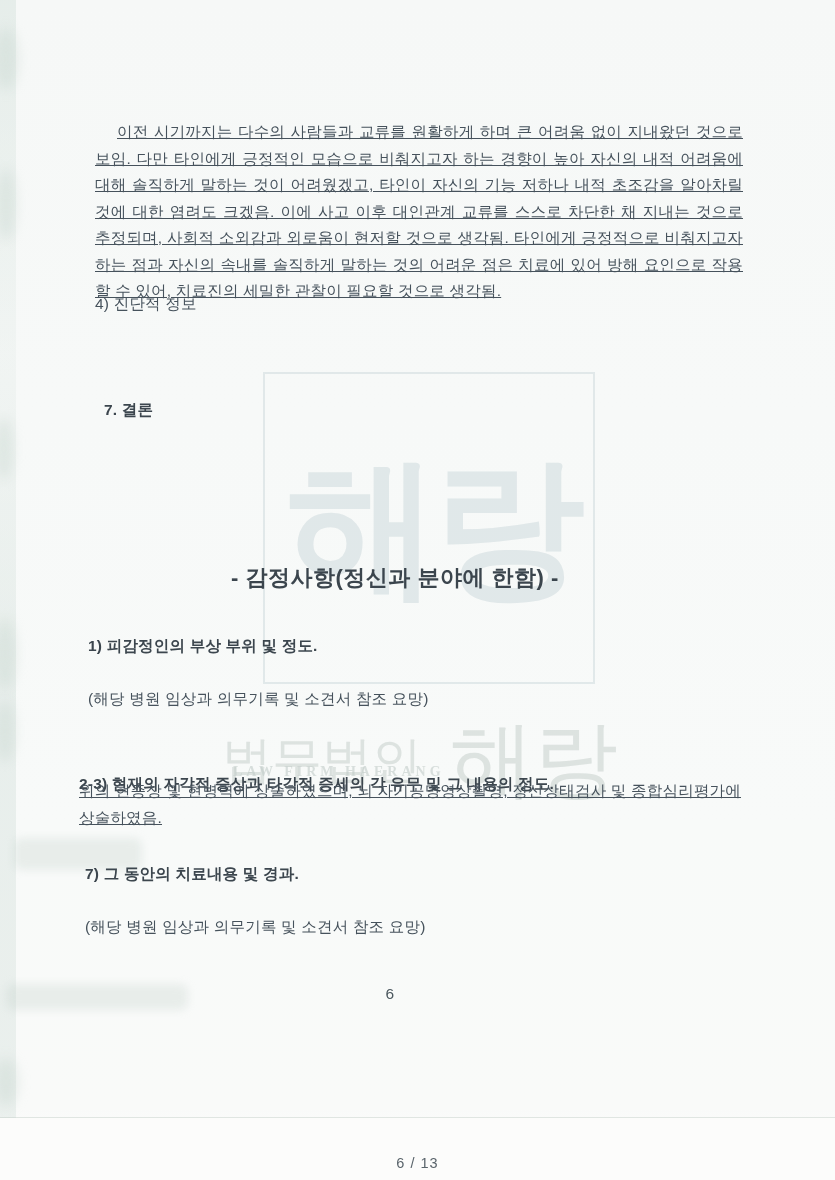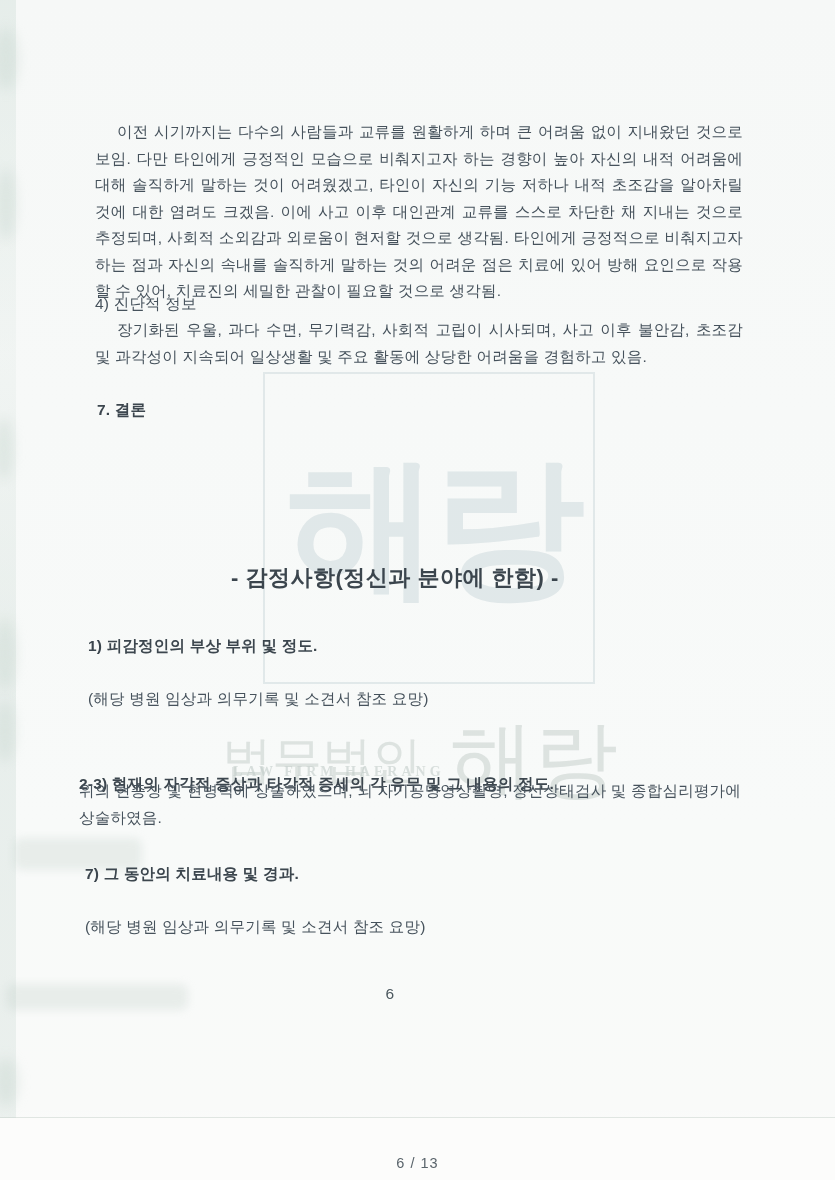--- a/index.html
+++ b/index.html
@@ -52,21 +52,21 @@
   .wm-big .k1{font-size:50px;}
   .wm-big .k2{font-size:84px;}
   .wm-big-en{
     left:233px;top:764px;
     font-size:14px;letter-spacing:4px;font-weight:bold;
     color:rgba(193,204,200,.6);
     font-family:"Liberation Serif","DejaVu Serif",serif;
   }
   
   .txt{position:absolute;z-index:2;font-size:15.5px;line-height:26.5px;letter-spacing:.2px;}
-  .just{text-align:justify;}
+  .just{text-align:justify;text-decoration:underline;}
   .indent{text-indent:22px;}
   .bold{font-weight:700;color:#3c464e;}
   .emph{font-weight:700;text-decoration:underline;text-underline-offset:3px;color:#3c464e;}
   .gap-redacted{display:inline-block;width:98px;}
   .center{text-align:center;}
   .heading-center{font-size:22px;font-weight:700;color:#3b454d;letter-spacing:.5px;}
   .pageno{color:#4c585f;}
   .footer{font-size:14.5px;color:#5a646b;letter-spacing:1px;}
 </style>
 </head>
@@ -90,23 +90,22 @@
   <div class="blob" style="left:-5px;top:700px;width:20px;height:62px;"></div>
   <div class="blob" style="left:-6px;top:1058px;width:24px;height:48px;"></div>
   <div class="smudge" style="left:14px;top:838px;width:128px;height:32px;"></div>
   <div class="smudge" style="left:6px;top:984px;width:182px;height:26px;"></div>
   <div class="scan-bottom"></div>
 
   <div class="txt just indent" style="left:95px;top:119px;width:648px;">이전 시기까지는 다수의 사람들과 교류를 원활하게 하며 큰 어려움 없이 지내왔던 것으로 보임. 다만 타인에게 긍정적인 모습으로 비춰지고자 하는 경향이 높아 자신의 내적 어려움에 대해 솔직하게 말하는 것이 어려웠겠고, 타인이 자신의 기능 저하나 내적 초조감을 알아차릴 것에 대한 염려도 크겠음. 이에 사고 이후 대인관계 교류를 스스로 차단한 채 지내는 것으로 추정되며, 사회적 소외감과 외로움이 현저할 것으로 생각됨. 타인에게 긍정적으로 비춰지고자 하는 점과 자신의 속내를 솔직하게 말하는 것의 어려운 점은 치료에 있어 방해 요인으로 작용할 수 있어, 치료진의 세밀한 관찰이 필요할 것으로 생각됨.</div>
 
   <div class="txt" style="left:95px;top:291px;">4) 진단적 정보</div>
 
-  <div class="txt just indent" style="left:95px;top:317px;width:648px;">장기화된 우울, 과다 수면, 무기력감, 사회적 고립이 시사되며, 사고 이후 불안감, 초조감 및 과각성이 지속되어 일상생활 및 주요 활동에 상당한 어려움을 경험하고 있음.</div>
 
-  <div class="txt bold" style="left:97px;top:397px;">7. 결론</div>
+  <div class="txt bold" style="left:104px;top:397px;">7. 결론</div>
 
 
   <div class="txt center heading-center" style="left:95px;top:565px;width:600px;">- 감정사항(정신과 분야에 한함) -</div>
 
   <div class="txt bold" style="left:88px;top:633px;">1) 피감정인의 부상 부위 및 정도.</div>
   <div class="txt" style="left:88px;top:686px;">(해당 병원 임상과 의무기록 및 소견서 참조 요망)</div>
 
   <div class="txt bold" style="left:79px;top:751px;margin-top:20px;">2-3) 현재의 자각적 증상과 타각적 증세의 각 유무 및 그 내용의 정도.</div>
   <div class="txt just" style="left:79px;top:778px;width:662px;">위의 현증상 및 현병력에 상술하였으며, 뇌 자기공명영상촬영, 정신상태검사 및 종합심리평가에 상술하였음.</div>
 

